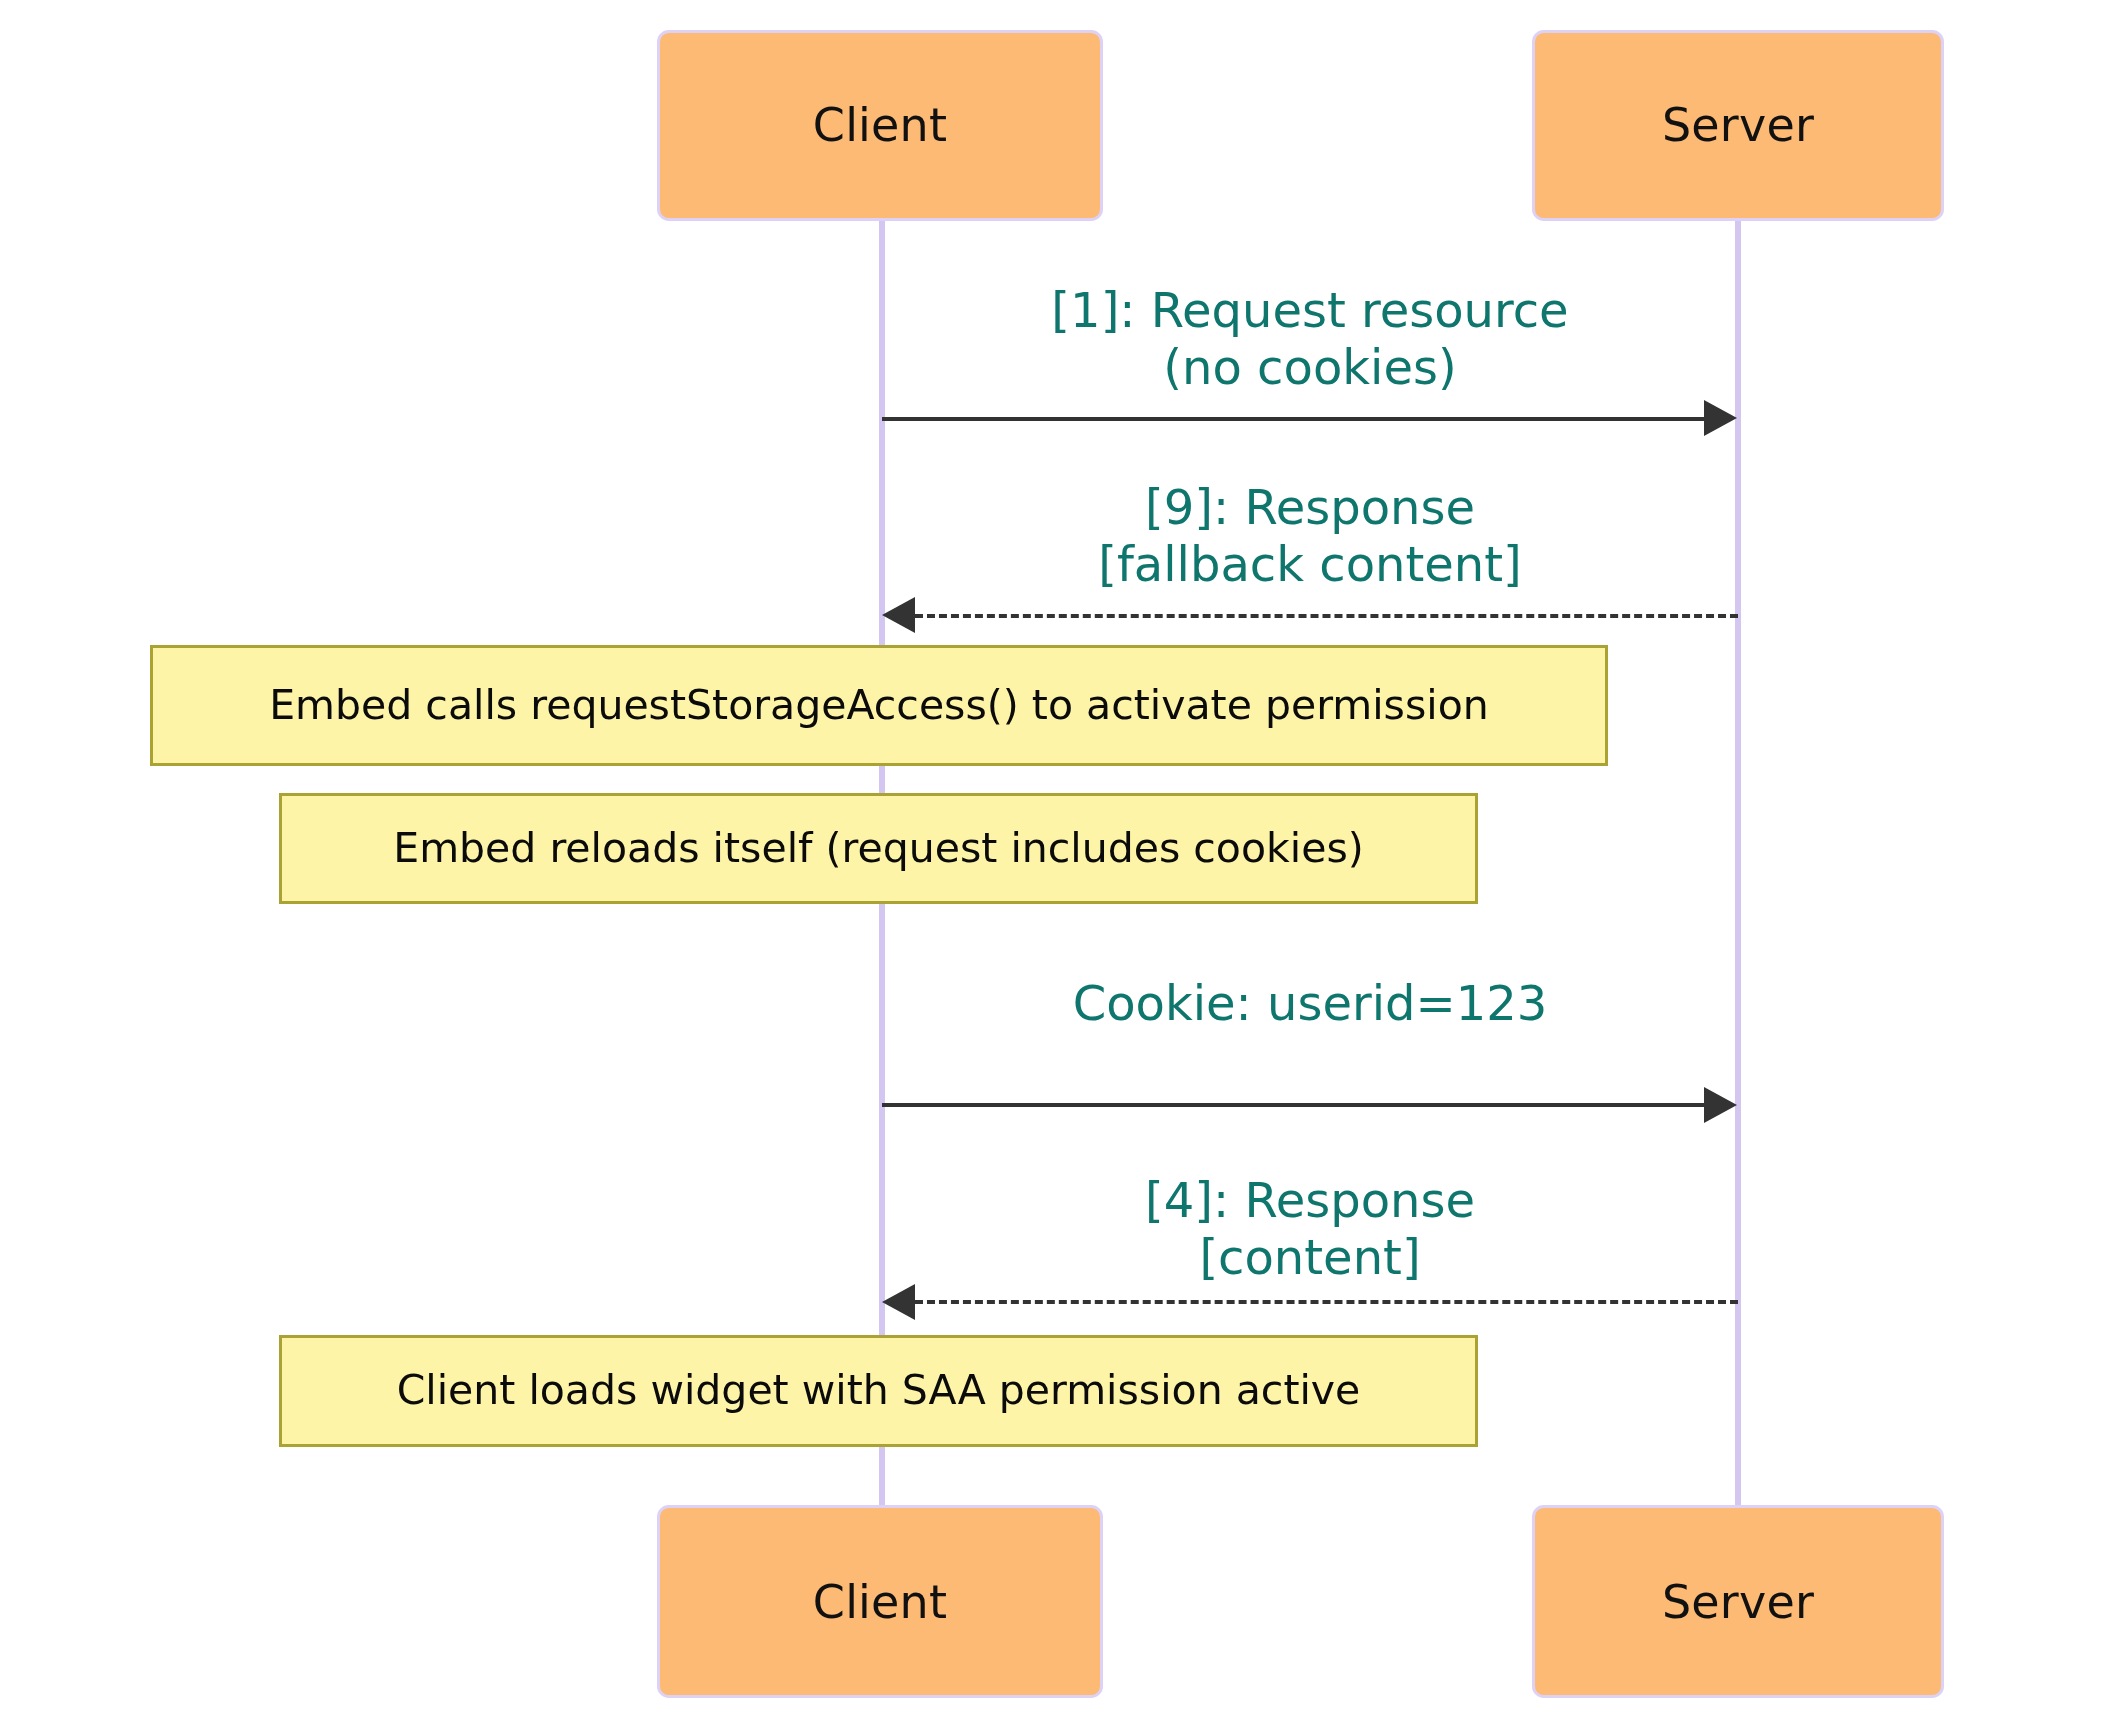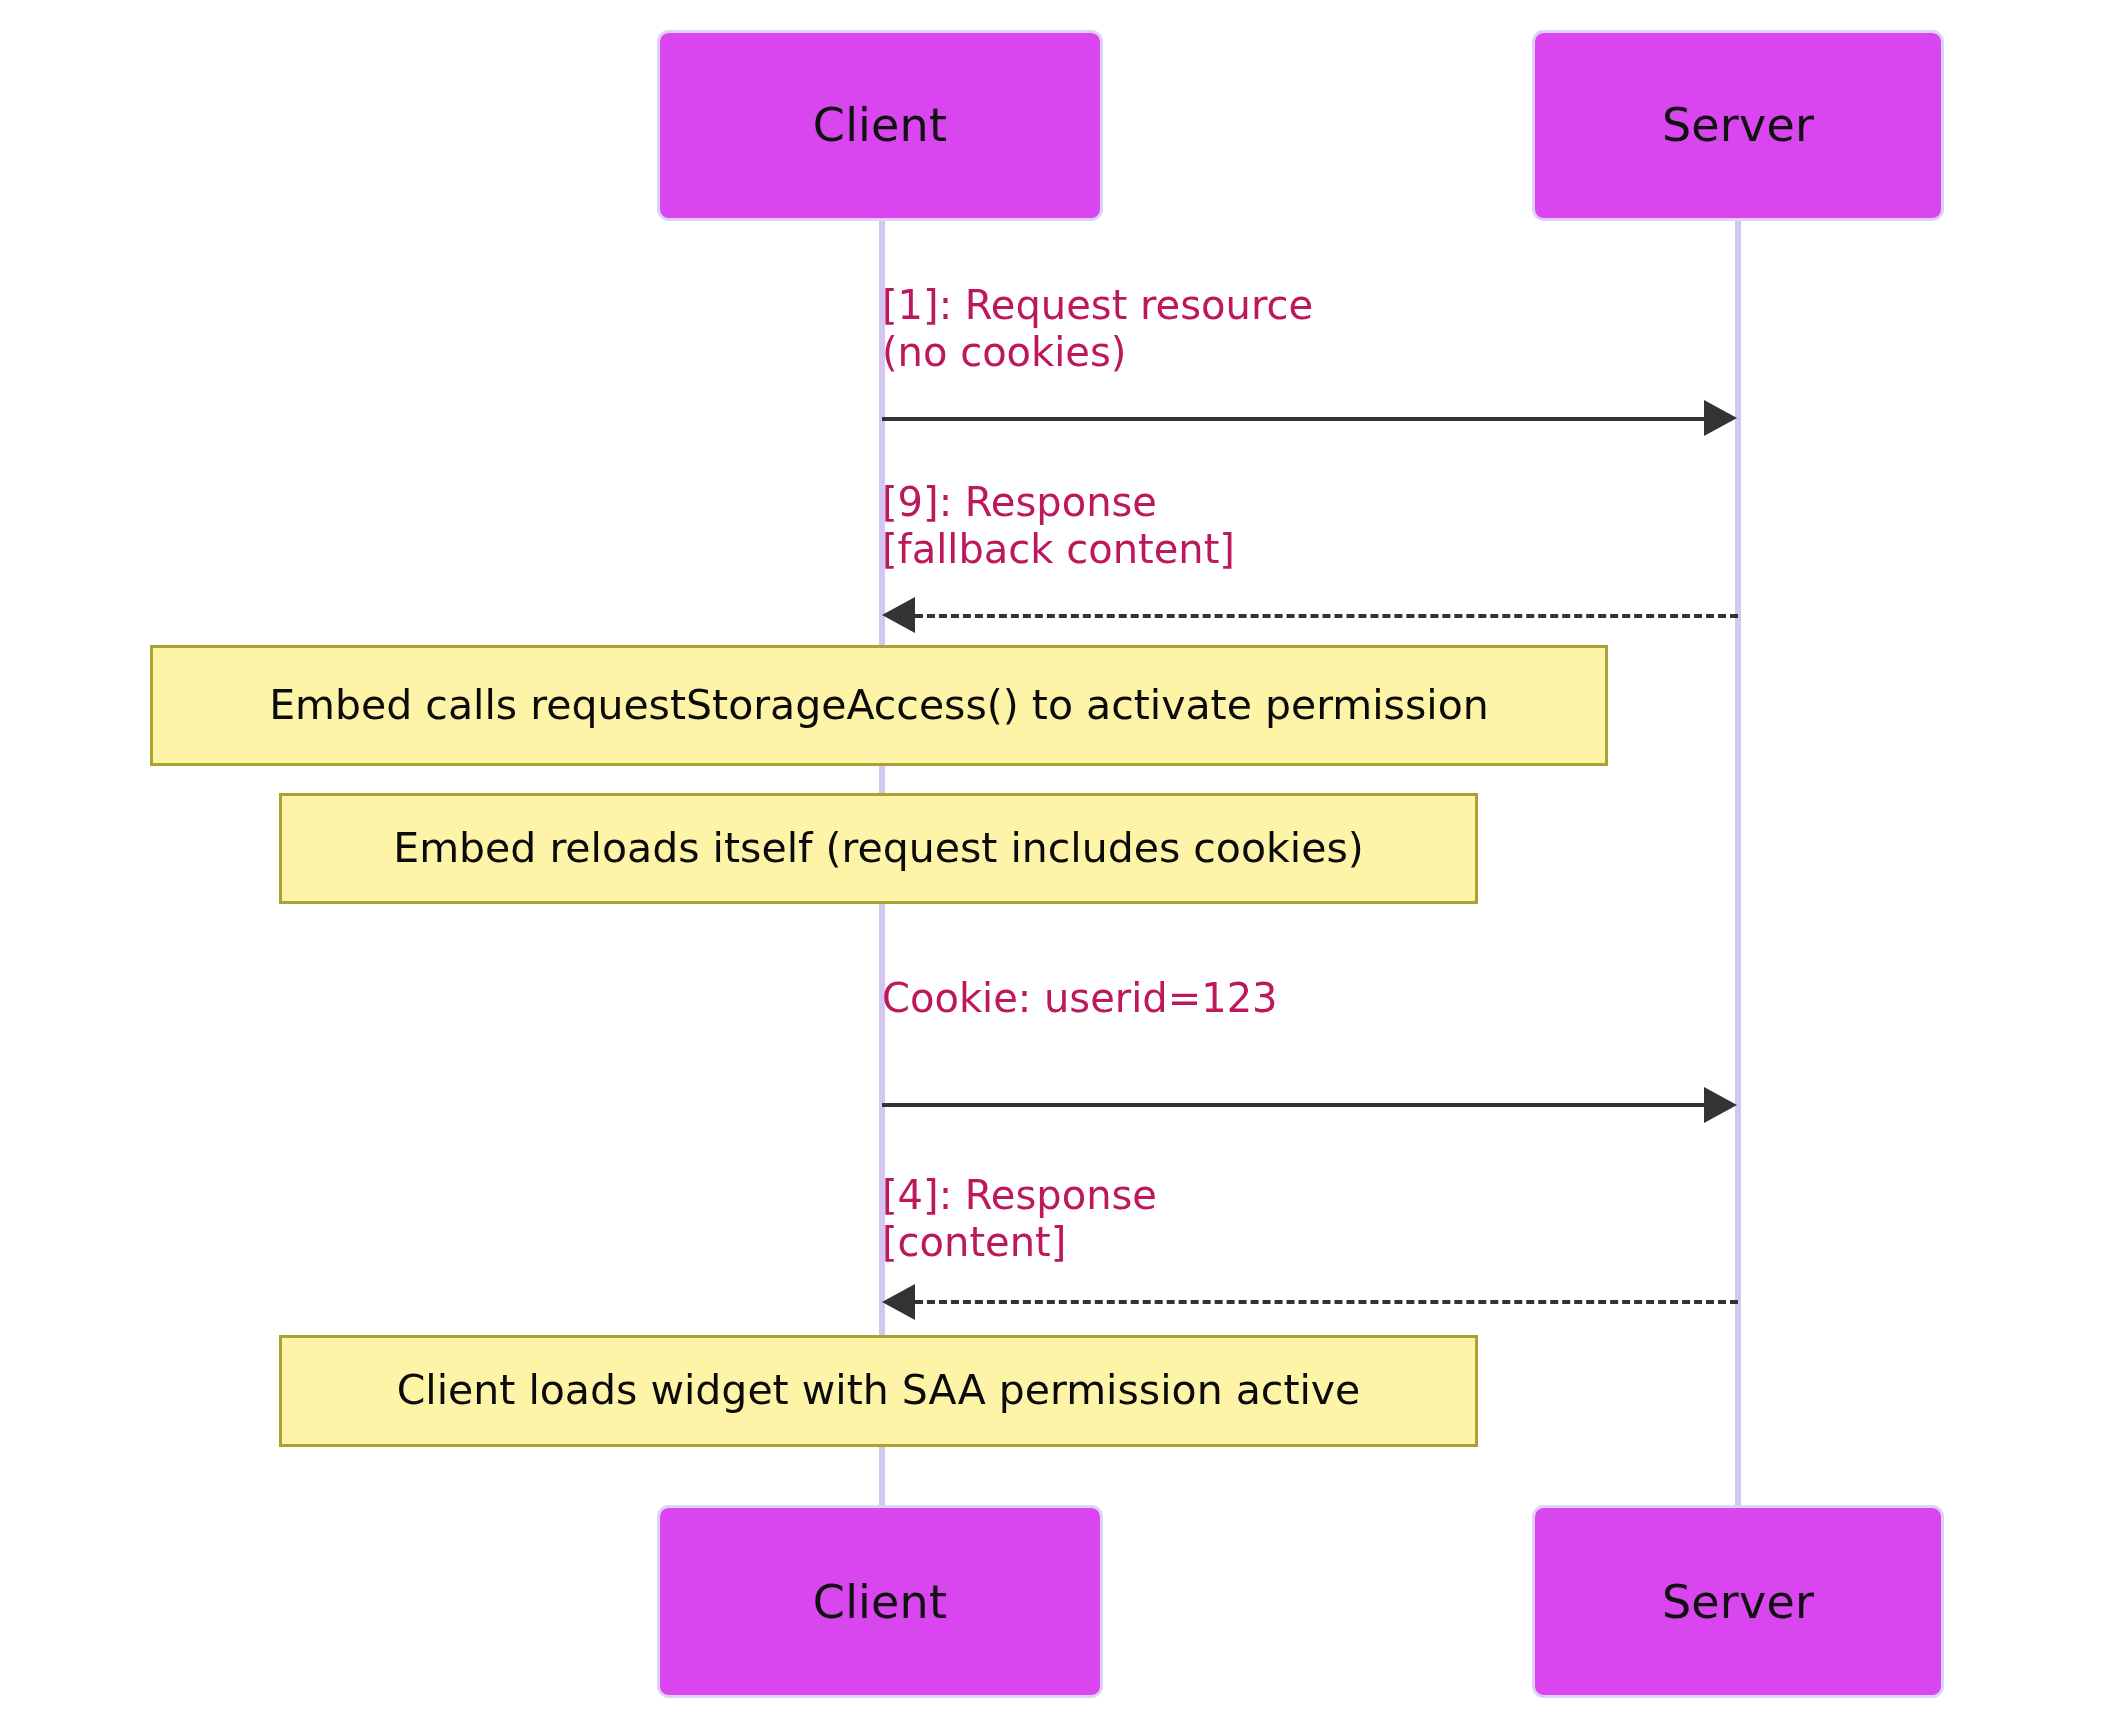--- a/index.html
+++ b/index.html
@@ -22,21 +22,21 @@
   .lifeline {
     position: absolute;
     width: 5.9px;
     background: #d3c6f0;
   }
 
   
   .actor-box {
     position: absolute;
     box-sizing: border-box;
-    background: #d946ef;
+    background: #fdba74;
     border: 3px solid #ddd2f5;
     border-radius: 11.8px;
     display: flex;
     align-items: center;
     justify-content: center;
   }
   .actor-label {
     font-size: 46px;
     color: #111111;
     font-family: "DejaVu Sans", sans-serif;
@@ -85,23 +85,24 @@
     border-bottom: 18.7px solid transparent;
     border-left: 33px solid #333333;
   }
   .arrowhead.left {
     border-top: 18.7px solid transparent;
     border-bottom: 18.7px solid transparent;
     border-right: 33px solid #333333;
   }
   .msg-label {
     position: absolute;
-    font-size: 40px;
-    color: #be185d;
+    font-size: 48px;
+    color: #0f766e;
     font-family: "DejaVu Sans", sans-serif;
+    text-align: center;
     line-height: 1.18;
     white-space: nowrap;
   }
   .msg-label .line2 {
     display: block;
   }
 </style>
 </head>
 <body>
 

